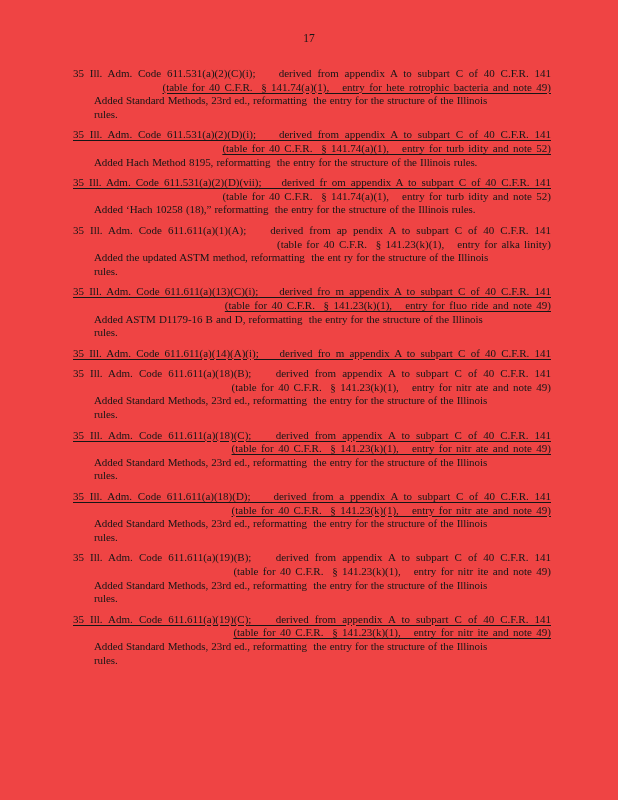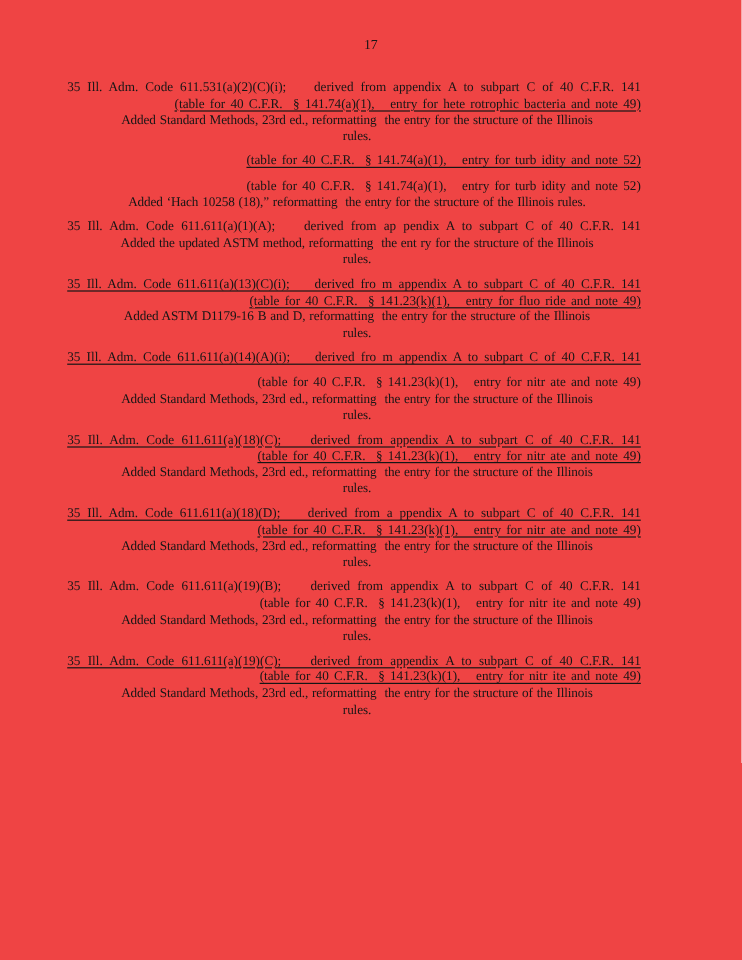--- a/index.html
+++ b/index.html
@@ -16,39 +16,39 @@
     position: absolute;
     top: 32px;
     left: 0;
     right: 0;
     text-align: center;
     font-size: 11.5px;
     line-height: 13px;
   }
   .content {
     position: absolute;
-    left: 56px;
+    left: 73px;
     top: 67px;
     width: 478px;
   }
   .block { margin-bottom: 7px; }
   .line {
     font-size: 11px;
     line-height: 13.6px;
     white-space: nowrap;
   }
   
   .line.j {
     white-space: normal;
     text-align: justify;
     text-align-last: justify;
     text-justify: inter-word;
   }
   .line.loose { word-spacing: 1.6px; text-align: right; }
-  .added { margin-left: 5px; text-align: center; }
+  .added { margin-left: 21px; }
   .added .line { word-spacing: 0.6px; letter-spacing: -0.1px; }
   .u {
     text-decoration: underline;
     text-decoration-thickness: 0.9px;
     text-underline-offset: 2px;
   }
 </style>
 </head>
 <body>
 
@@ -60,52 +60,59 @@
     <div class="block">
       <div class="line j">35 Ill. Adm. Code 611.531(a)(2)(C)(i);&nbsp;&nbsp;&nbsp; derived from appendix A to subpart C of 40 C.F.R. 141</div>
       <div class="line loose u">(table for 40 C.F.R. &nbsp;§ 141.74(a)(1), &nbsp;&nbsp;entry for hete rotrophic bacteria and note 49)</div>
       <div class="added">
         <div class="line">Added Standard Methods, 23rd ed., reformatting &nbsp;the entry for the structure of the Illinois</div>
         <div class="line">rules.</div>
       </div>
     </div>
 
     <div class="block">
+      <div class="line j u">35 Ill. Adm. Code 611.531(a)(2)(D)(i);&nbsp;&nbsp;&nbsp; derived from appendix A to subpart C of 40 C.F.R. 141</div>
       <div class="line loose u">(table for 40 C.F.R. &nbsp;§ 141.74(a)(1), &nbsp;&nbsp;entry for turb idity and note 52)</div>
+      <div class="added">
+        <div class="line">Added Hach Method 8195, reformatting &nbsp;the entry for the structure of the Illinois rules.</div>
+      </div>
     </div>
 
     <div class="block">
+      <div class="line j u">35 Ill. Adm. Code 611.531(a)(2)(D)(vii);&nbsp;&nbsp;&nbsp; derived fr om appendix A to subpart C of 40 C.F.R. 141</div>
       <div class="line loose">(table for 40 C.F.R. &nbsp;§ 141.74(a)(1), &nbsp;&nbsp;entry for turb idity and note 52)</div>
       <div class="added">
         <div class="line">Added ‘Hach 10258 (18),” reformatting &nbsp;the entry for the structure of the Illinois rules.</div>
       </div>
     </div>
 
     <div class="block">
       <div class="line j">35 Ill. Adm. Code 611.611(a)(1)(A);&nbsp;&nbsp;&nbsp; derived from ap pendix A to subpart C of 40 C.F.R. 141</div>
+      <div class="line loose">(table for 40 C.F.R. &nbsp;§ 141.23(k)(1), &nbsp;&nbsp;entry for alka linity)</div>
       <div class="added">
         <div class="line">Added the updated ASTM method, reformatting &nbsp;the ent ry for the structure of the Illinois</div>
         <div class="line">rules.</div>
       </div>
     </div>
 
     <div class="block">
       <div class="line j u">35 Ill. Adm. Code 611.611(a)(13)(C)(i);&nbsp;&nbsp;&nbsp; derived fro m appendix A to subpart C of 40 C.F.R. 141</div>
       <div class="line loose u">(table for 40 C.F.R. &nbsp;§ 141.23(k)(1), &nbsp;&nbsp;entry for fluo ride and note 49)</div>
       <div class="added">
         <div class="line">Added ASTM D1179-16 B and D, reformatting &nbsp;the entry for the structure of the Illinois</div>
         <div class="line">rules.</div>
       </div>
     </div>
 
     <div class="block">
       <div class="line j u">35 Ill. Adm. Code 611.611(a)(14)(A)(i);&nbsp;&nbsp;&nbsp; derived fro m appendix A to subpart C of 40 C.F.R. 141</div>
     </div>
 
     <div class="block">
+      <div class="line j">35 Ill. Adm. Code 611.611(a)(18)(B);&nbsp;&nbsp;&nbsp; derived from appendix A to subpart C of 40 C.F.R. 141</div>
       <div class="line loose">(table for 40 C.F.R. &nbsp;§ 141.23(k)(1), &nbsp;&nbsp;entry for nitr ate and note 49)</div>
       <div class="added">
         <div class="line">Added Standard Methods, 23rd ed., reformatting &nbsp;the entry for the structure of the Illinois</div>
         <div class="line">rules.</div>
       </div>
     </div>
 
     <div class="block">
       <div class="line j u">35 Ill. Adm. Code 611.611(a)(18)(C);&nbsp;&nbsp;&nbsp; derived from appendix A to subpart C of 40 C.F.R. 141</div>
       <div class="line loose u">(table for 40 C.F.R. &nbsp;§ 141.23(k)(1), &nbsp;&nbsp;entry for nitr ate and note 49)</div>

